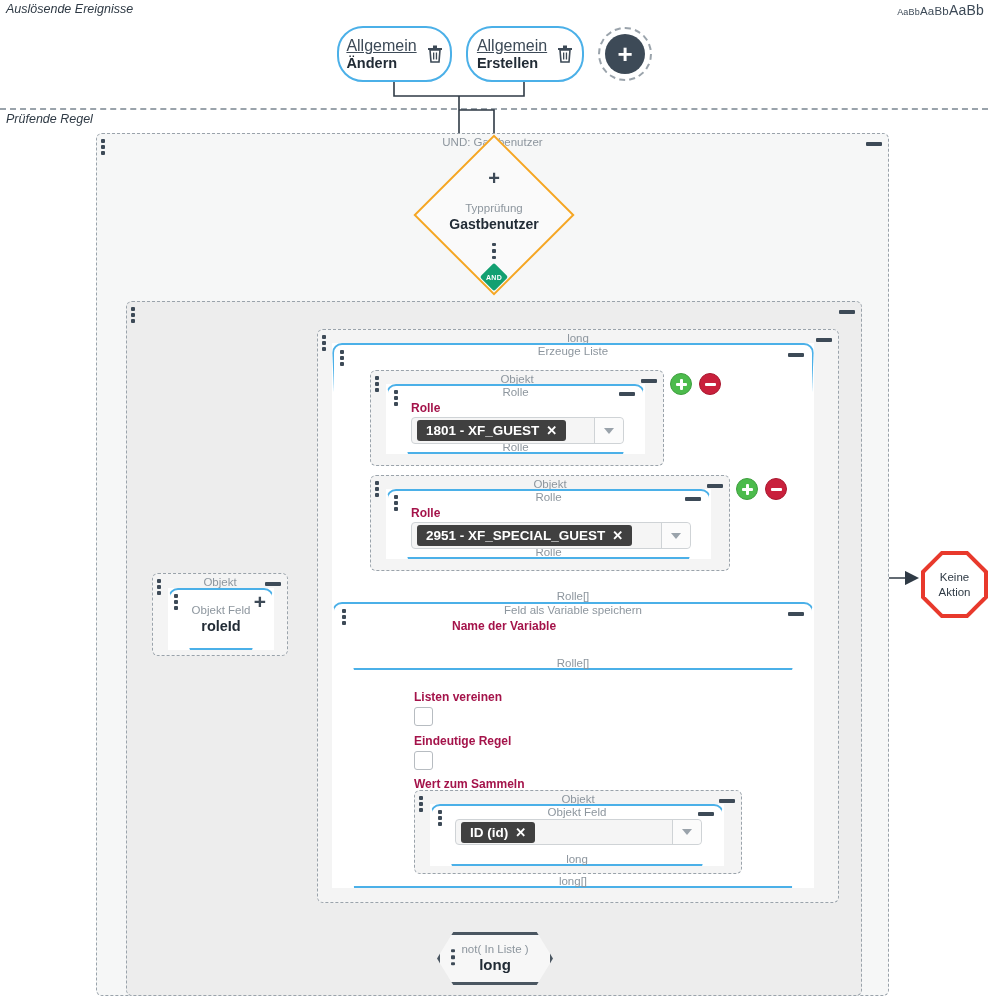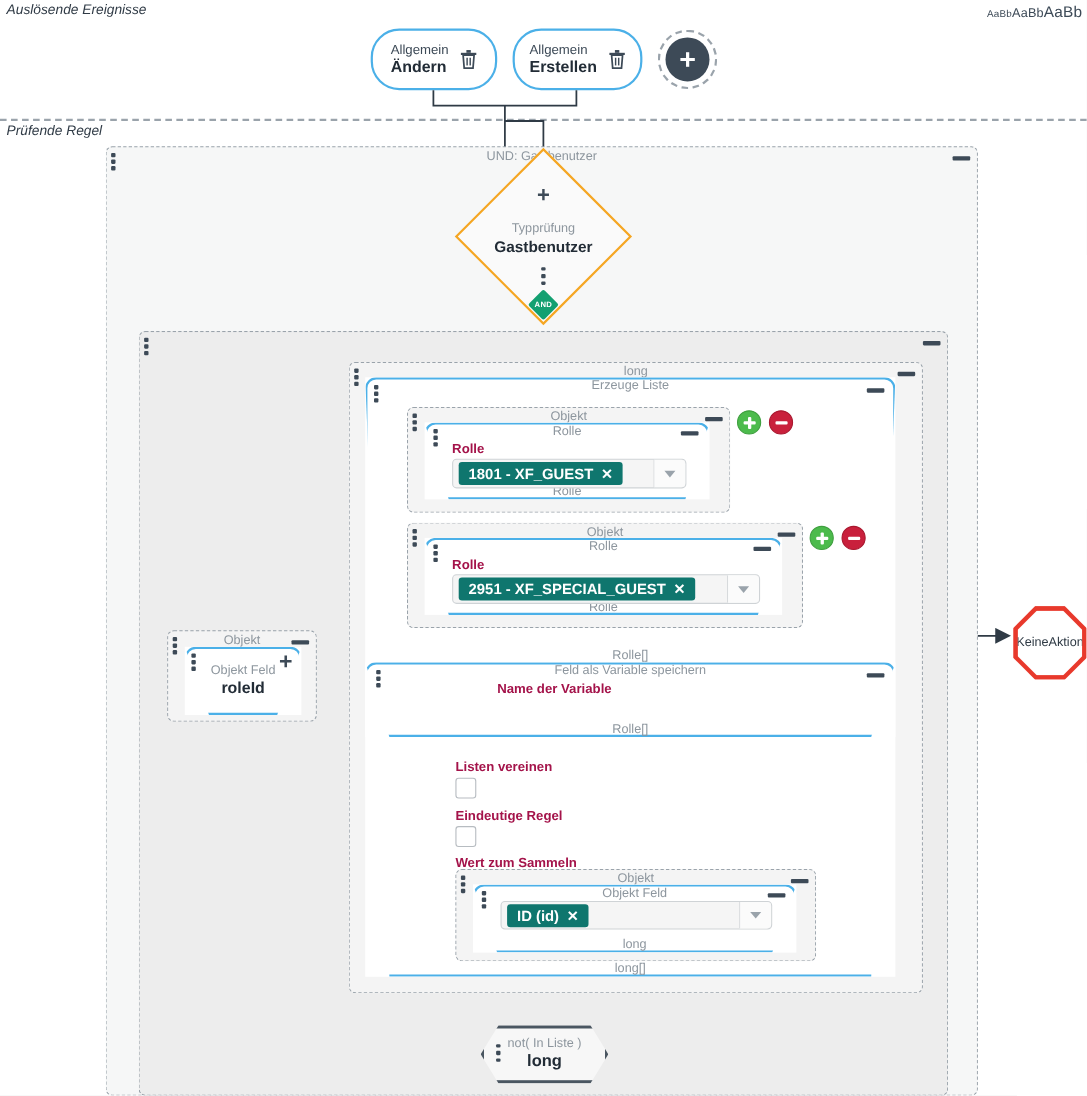--- a/index.html
+++ b/index.html
@@ -34,21 +34,21 @@
   .fontsizer .s3{font-size:14px}
 
   
   .pill{
     position:absolute;box-sizing:border-box;
     border:2.5px solid #4bb0e8;border-radius:26px;background:#fff;
     display:flex;align-items:center;justify-content:center;gap:10px;
     padding:0 14px;
   }
   .pill .txt{display:flex;flex-direction:column;line-height:1.12;}
-  .pill .t1{font-size:12px;color:#3d4a57;}
+  .pill .t1{font-size:16px;color:#3d4a57;text-decoration:underline;}
   .pill .t2{font-size:14.5px;font-weight:bold;color:#222c36;}
   .trash{width:16px;height:18px;flex:0 0 auto;}
 
   .addnode{
     position:absolute;width:54px;height:54px;border-radius:50%;
     border:2px dashed #9aa3ab;box-sizing:border-box;
     display:flex;align-items:center;justify-content:center;background:#fff;
   }
   .addnode .inner{
     width:40px;height:40px;border-radius:50%;background:#3d4a57;
@@ -115,21 +115,21 @@
     display:flex;align-items:center;
   }
   .selectbox .arrowcell{
     margin-left:auto;width:28px;height:100%;
     border-left:1px solid #cfd3d6;background:#fbfbfb;
     display:flex;align-items:center;justify-content:center;
     border-radius:0 4px 4px 0;
   }
   .caret{width:0;height:0;border-left:5px solid transparent;border-right:5px solid transparent;border-top:6px solid #9aa3ab;}
   .tag{
-    background:#0f766e;color:#fff;border-radius:3px;
+    background:#404040;color:#fff;border-radius:3px;
     padding:3px 9px;margin:0 0 0 5px;
     font-size:13.5px;font-weight:bold;white-space:nowrap;
     display:flex;align-items:center;gap:7px;
   }
   .tag .x{font-size:13px;font-weight:bold;}
   .textinput{
     position:absolute;box-sizing:border-box;
     background:#f5f5f5;border:1px solid #cfd3d6;border-radius:5px;
     display:flex;align-items:center;padding-left:12px;
     font-size:14.5px;color:#222c36;
@@ -200,21 +200,21 @@
 
   
   .oct{position:absolute;}
   .oct .oshape{
     position:absolute;inset:0;background:#e8392c;
     clip-path:polygon(30% 0,70% 0,100% 30%,100% 70%,70% 100%,30% 100%,0 70%,0 30%);
   }
   .oct .oinner{
     position:absolute;inset:4px;background:#fff;
     clip-path:polygon(30% 0,70% 0,100% 30%,100% 70%,70% 100%,30% 100%,0 70%,0 30%);
-    display:flex;align-items:center;justify-content:center;
+    display:flex;flex-direction:column;align-items:center;justify-content:center;
     font-size:11.5px;color:#2f3a45;line-height:1.3;
   }
   svg.edges{position:absolute;inset:0;width:988px;height:996px;pointer-events:none;}
 
   .objfield-plus{
     position:absolute;font-size:21px;font-weight:bold;color:#3d4a57;line-height:1;
   }
 </style>
 </head>
 <body>

